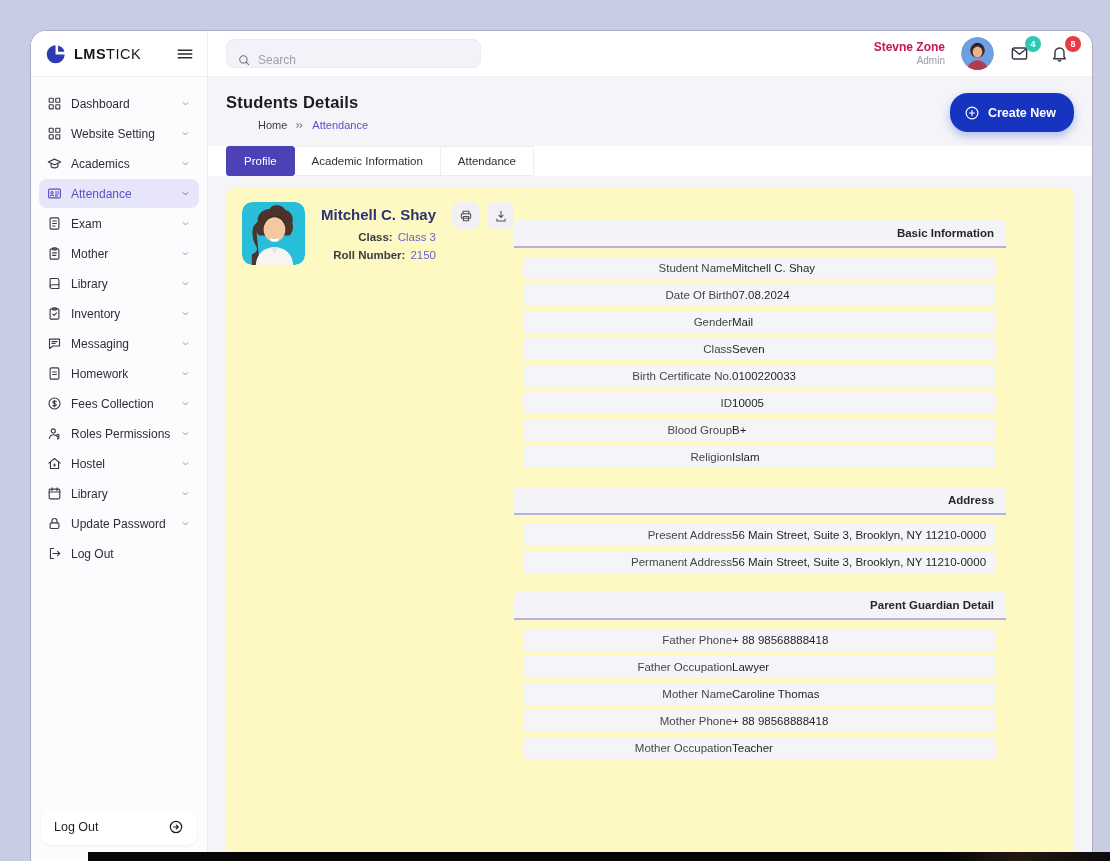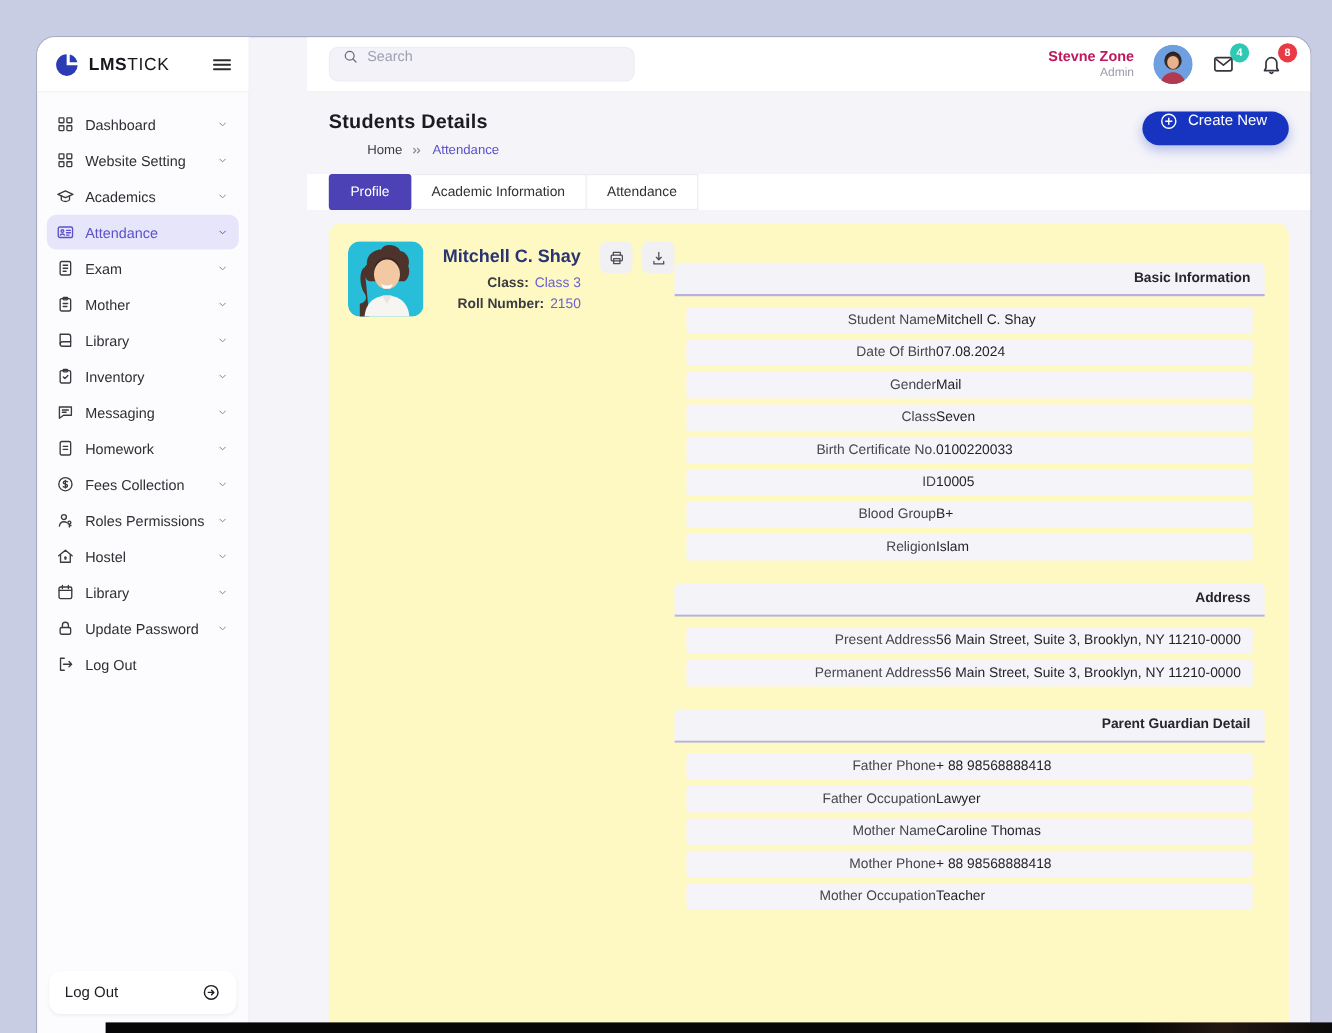--- a/index.html
+++ b/index.html
@@ -1,21 +1,21 @@
 <!DOCTYPE html>
 <html><head>
 <meta charset="utf-8">
 <style>
   * { margin:0; padding:0; box-sizing:border-box; }
   html,body { width:1110px; height:861px; overflow:hidden; }
   body { font-family:"Liberation Sans", sans-serif; background:#c9cde3; position:relative; }
 
   .window { position:absolute; left:30px; top:30px; width:1063px; height:831px;
     background:#f4f4f9; border:1px solid #a9adc4; border-bottom:none;
-    border-radius:16px 16px 0 0; overflow:hidden; display:flex;gap:48px; }
+    border-radius:16px 16px 0 0; overflow:hidden; display:flex; }
 
   
   .sidebar { width:177px; background:#fcfcfe; border-right:1px solid #ededf2;
     display:flex; flex-direction:column; position:relative; }
   .logo-row { height:46px; background:#fff; display:flex; align-items:center;
     padding:0 12px 0 14px; border-bottom:1px solid #f1f1f5; }
   .logo-mark { width:22px; height:22px; margin-right:7px; flex:0 0 auto; }
   .logo-text { font-size:14.5px; letter-spacing:.5px; color:#16161c; flex:1; }
   .logo-text b { font-weight:bold; }
   .hamburger { background:none; border:none; color:#2c2c32; width:20px; height:20px; cursor:pointer; }
@@ -31,21 +31,21 @@
     border-radius:10px; padding:10px 13px; display:flex; align-items:center;
     justify-content:space-between; font-size:12.5px; color:#1d1d23;
     box-shadow:0 1px 3px rgba(40,40,80,.06); cursor:pointer; }
   .logout-card .ic { width:16px; height:16px; color:#1d1d23; }
 
   
   .main { flex:1; display:flex; flex-direction:column; min-width:0; }
   .topbar { height:46px; background:#fff; border-bottom:1px solid #f0f0f4;
     display:flex; align-items:center; padding:0 18px; }
   .search-box { width:255px; height:29px; background:#f2f2f8; border:1px solid #ececf3;
-    border-radius:8px; display:flex; align-items:flex-start; padding:0 10px; gap:7px; }
+    border-radius:8px; display:flex; align-items:flex-end; padding:0 10px; gap:7px; }
   .search-box .ic { width:14px; height:14px; color:#6d6d7a; flex:0 0 auto; }
   .search-box input { border:none; outline:none; background:transparent; font-size:12px;
     color:#3a3a44; width:100%; font-family:"Liberation Sans",sans-serif; }
   .search-box input::placeholder { color:#9da0af; }
   .topbar-right { margin-left:auto; display:flex; align-items:center; gap:16px; }
   .user-meta { text-align:right; line-height:1.25; }
   .user-name { font-size:12px; font-weight:bold; color:#be185d; }
   .user-role { font-size:10px; color:#9b9ba6; }
   .avatar { width:33px; height:33px; border-radius:50%; overflow:hidden; flex:0 0 auto; cursor:pointer; }
   .icon-btn { position:relative; width:24px; height:24px; color:#35353d; background:none;
@@ -57,23 +57,23 @@
   .badge.teal { background:#2fc8b2; }
   .badge.red { background:#e93a46; }
 
   .content { flex:1; display:flex; flex-direction:column; min-height:0; padding:0 18px; }
   .page-head { display:flex; align-items:flex-start; margin-top:16px; }
   .page-title { font-size:16.5px; font-weight:bold; color:#1b1b22; letter-spacing:.2px; }
   .breadcrumb { display:flex; align-items:center; gap:7px; margin-top:7px; font-size:11px;margin-left:32px; }
   .crumb-home { color:#3c3c44; cursor:pointer; }
   .crumb-sep { width:11px; height:11px; color:#8b8b96; }
   .crumb-current { color:#5b51c8; cursor:pointer; }
-  .create-btn { margin-left:auto; height:28px; padding:0 18px 0 14px; background:#1634c0;
-    color:#fff; border:none; border-radius:18px; font-size:12.5px; font-weight:normal;
-    display:flex; align-items:flex-start; gap:8px; cursor:pointer;
+  .create-btn { margin-left:auto; height:39px; padding:0 18px 0 14px; background:#1634c0;
+    color:#fff; border:none; border-radius:18px; font-size:12.5px; font-weight:bold;
+    display:flex; align-items:center; gap:8px; cursor:pointer;
     box-shadow:0 4px 10px rgba(22,52,192,.3); font-family:"Liberation Sans",sans-serif; }
   .create-btn .ic { width:16px; height:16px; }
 
   .tabs-strip { margin:14px -18px 0 -18px; background:#fff; padding:0 18px; display:flex; }
   .tab { padding:8px 17px; font-size:11.5px; color:#2f2f36; background:#fff;
     border:1px solid #ececf1; border-left:none; cursor:pointer; white-space:nowrap; }
   .tab:first-child { border-left:1px solid #ececf1; }
   .tab.active { background:#4c42b5; color:#fff; border-color:#4c42b5; border-radius:3px; }
 
   .card { background:#fef9c3; border-radius:10px 10px 0 0; margin-top:11px; flex:1;

